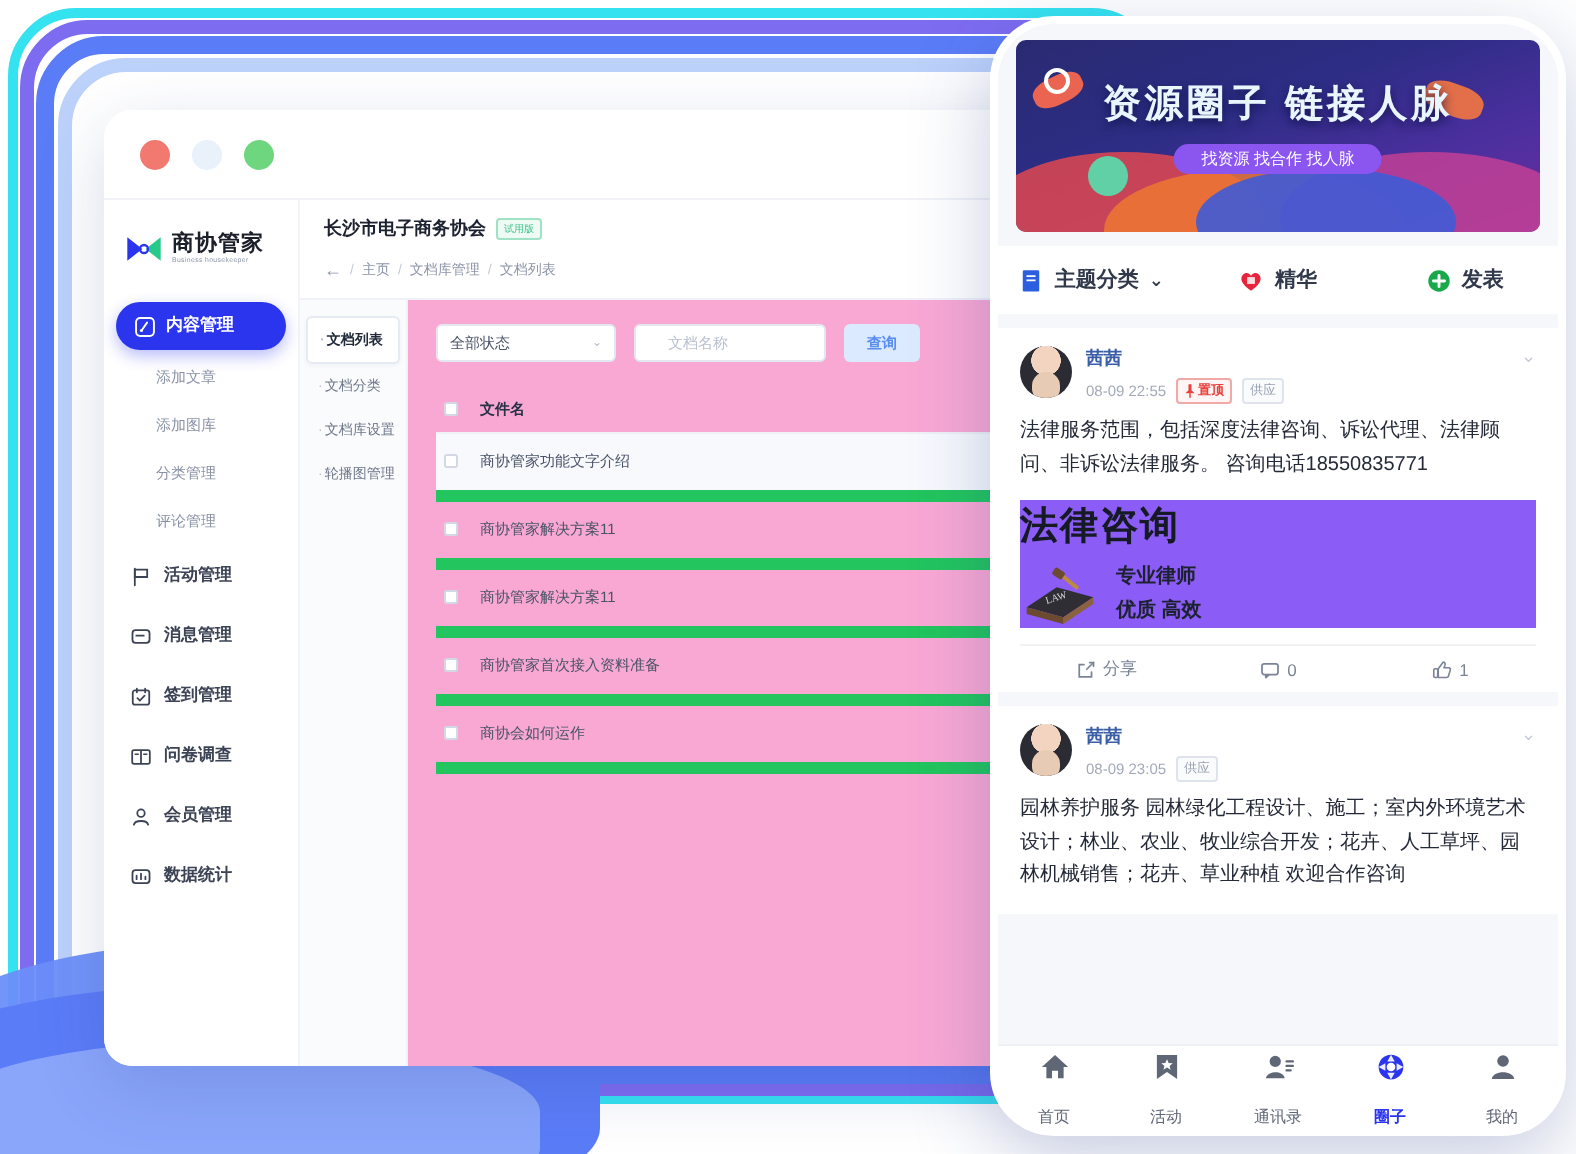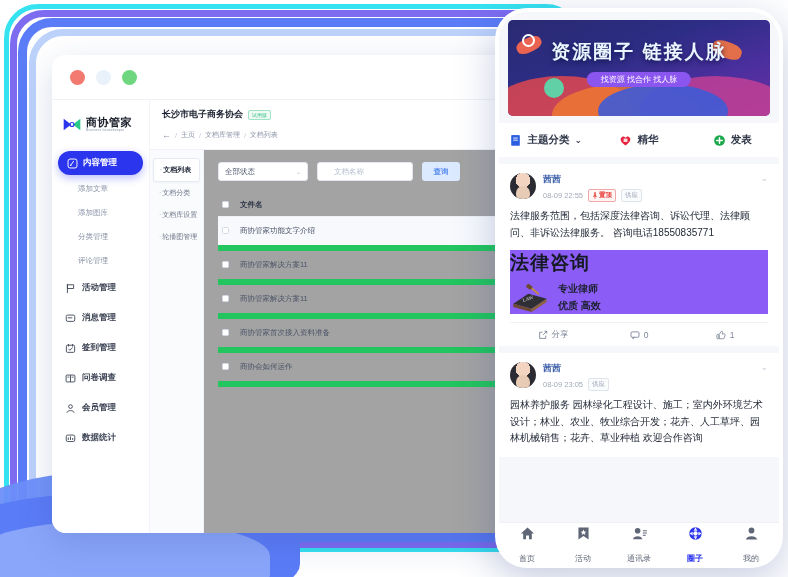--- a/index.html
+++ b/index.html
@@ -70,21 +70,21 @@
   .crumb-sep { color:#c3cad8; }
   .crumb-back { font-size:9px; color:#8b94a7; }
 
   .work { display:flex; flex:1; margin-top:9px; border-top:1px solid #f0f2f7; min-height:0; }
 
   .submenu { width:54px; flex:0 0 54px; background:#fafbfd; padding-top:8px; border-right:1px solid #f0f2f7;}
   .sub-item { font-size:7px; color:#6d7688; padding:6px 4px 6px 6px; margin:0 3px; white-space:nowrap; }
   .sub-item.active { background:#fff; border:1px solid #e6eaf2; border-radius:3px; color:#222a3a; font-weight:bold; box-shadow:0 1px 2px rgba(30,50,100,.05);}
   .dotmark { color:#b6bfd0; margin-right:1px; }
 
-  .panel { flex:1; background:#a3a3a3; padding:12px 0 0 14px; min-width:0; }
+  .panel { flex:1; background:#f9a8d4; padding:12px 0 0 14px; min-width:0; }
   .filters { display:flex; align-items:center; gap:9px; }
   .select {
     width:90px; height:19px; border:1px solid #e3e8f0; border-radius:3px;
     display:flex; align-items:center; padding:0 6px; font-size:7.5px; color:#4d566a; background:#fff;
   }
   .caret { margin-left:auto; color:#b3bbcb; font-size:6px; }
   .textbox {
     width:96px; height:19px; border:1px solid #e3e8f0; border-radius:3px;
     display:flex; align-items:center; padding:0 16px; font-size:7.5px; color:#b9c0cf; background:#fff;
   }

